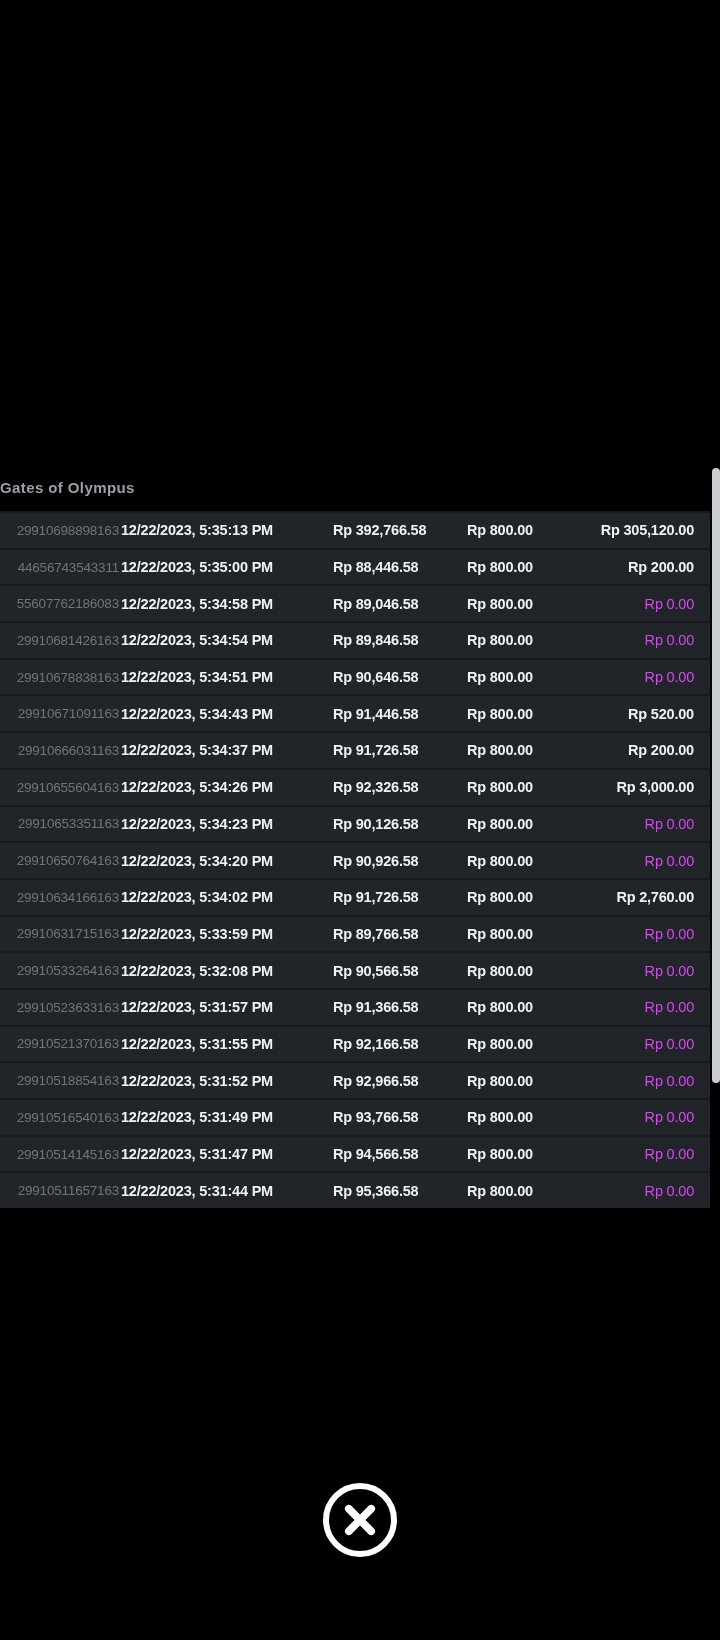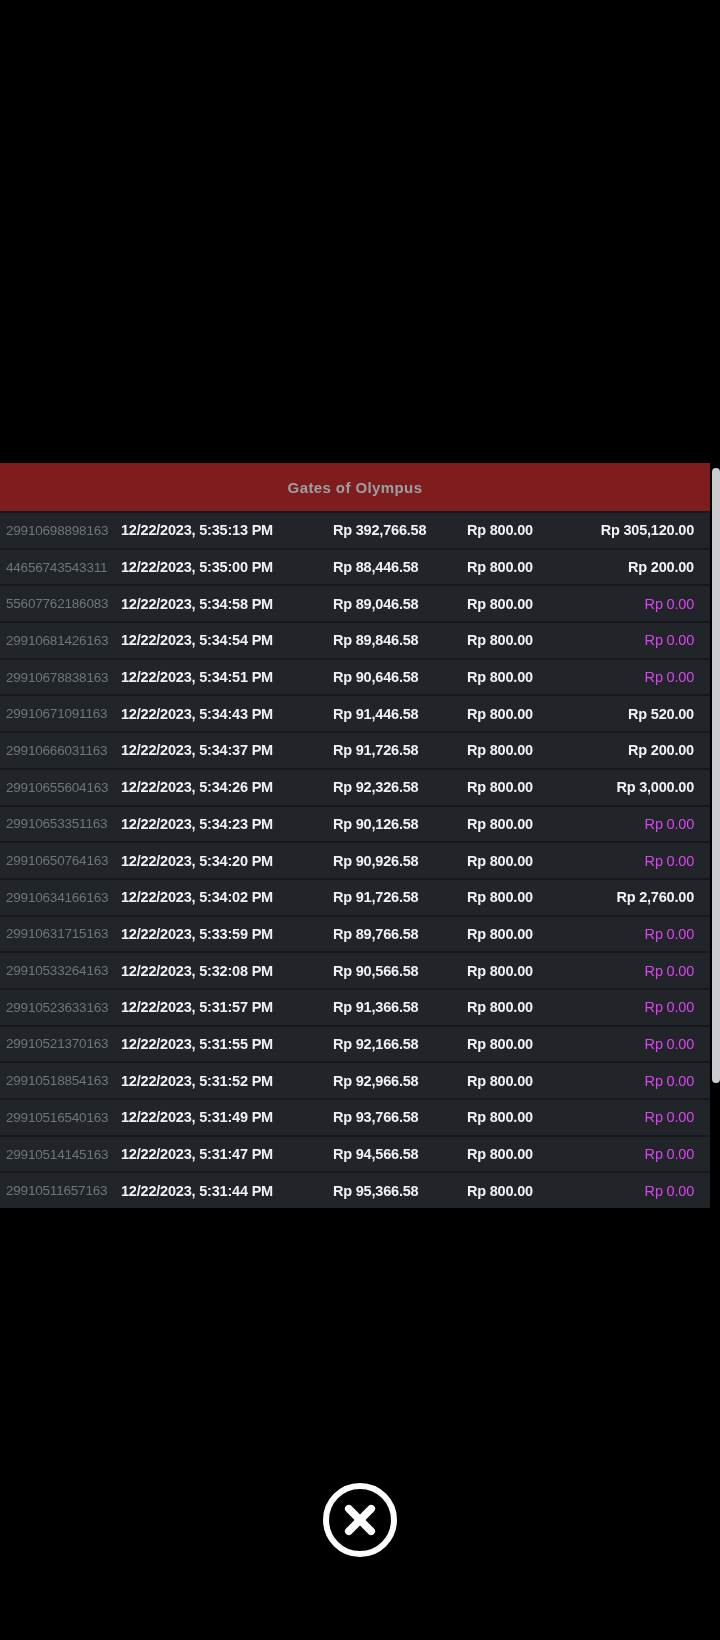--- a/index.html
+++ b/index.html
@@ -12,22 +12,22 @@
   }
   
   .modal{
     position:absolute;
     top:463px;left:0;
     width:710px;
     background:#212529;
   }
   .title-bar{
     height:48px;
-    background:#7f1d1d;
-    display:flex;align-items:center;justify-content:center;
+    background:#000000;
+    display:flex;align-items:center;justify-content:flex-start;
   }
   .title-bar .title{
     color:#9aa0a6;
     font-size:15px;
     font-weight:600;
     letter-spacing:.4px;
   }
   .grid-row{
     display:grid;
     grid-template-columns:119px 209px 139px 103px 140px;
@@ -50,21 +50,21 @@
     box-sizing:border-box;
     border-top:2px solid #17191c;
     background:#212529;
   }
   .td{
     white-space:nowrap;
     overflow:hidden;
     font-size:14.5px;
     letter-spacing:-0.2px;
   }
-  .td.c0{color:#6f757b;font-size:13.5px;font-weight:400;padding-left:6px;text-align:left;}
+  .td.c0{color:#6f757b;font-size:13.5px;font-weight:400;padding-left:6px;text-align:right;}
   .td.c1{color:#f0f2f3;font-weight:700;padding-left:2px;text-align:left;}
   .td.c2{color:#f0f2f3;font-weight:700;padding-left:5px;text-align:left;}
   .td.c3{color:#f0f2f3;font-weight:700;text-align:left;}
   .td.c4{color:#f0f2f3;font-weight:700;text-align:right;padding-right:16px;}
   .tr.muted .td.c4{color:#d946ef;font-weight:400;}
   
   .scroll-thumb{
     position:absolute;
     left:712px;top:468px;
     width:8px;height:615px;

